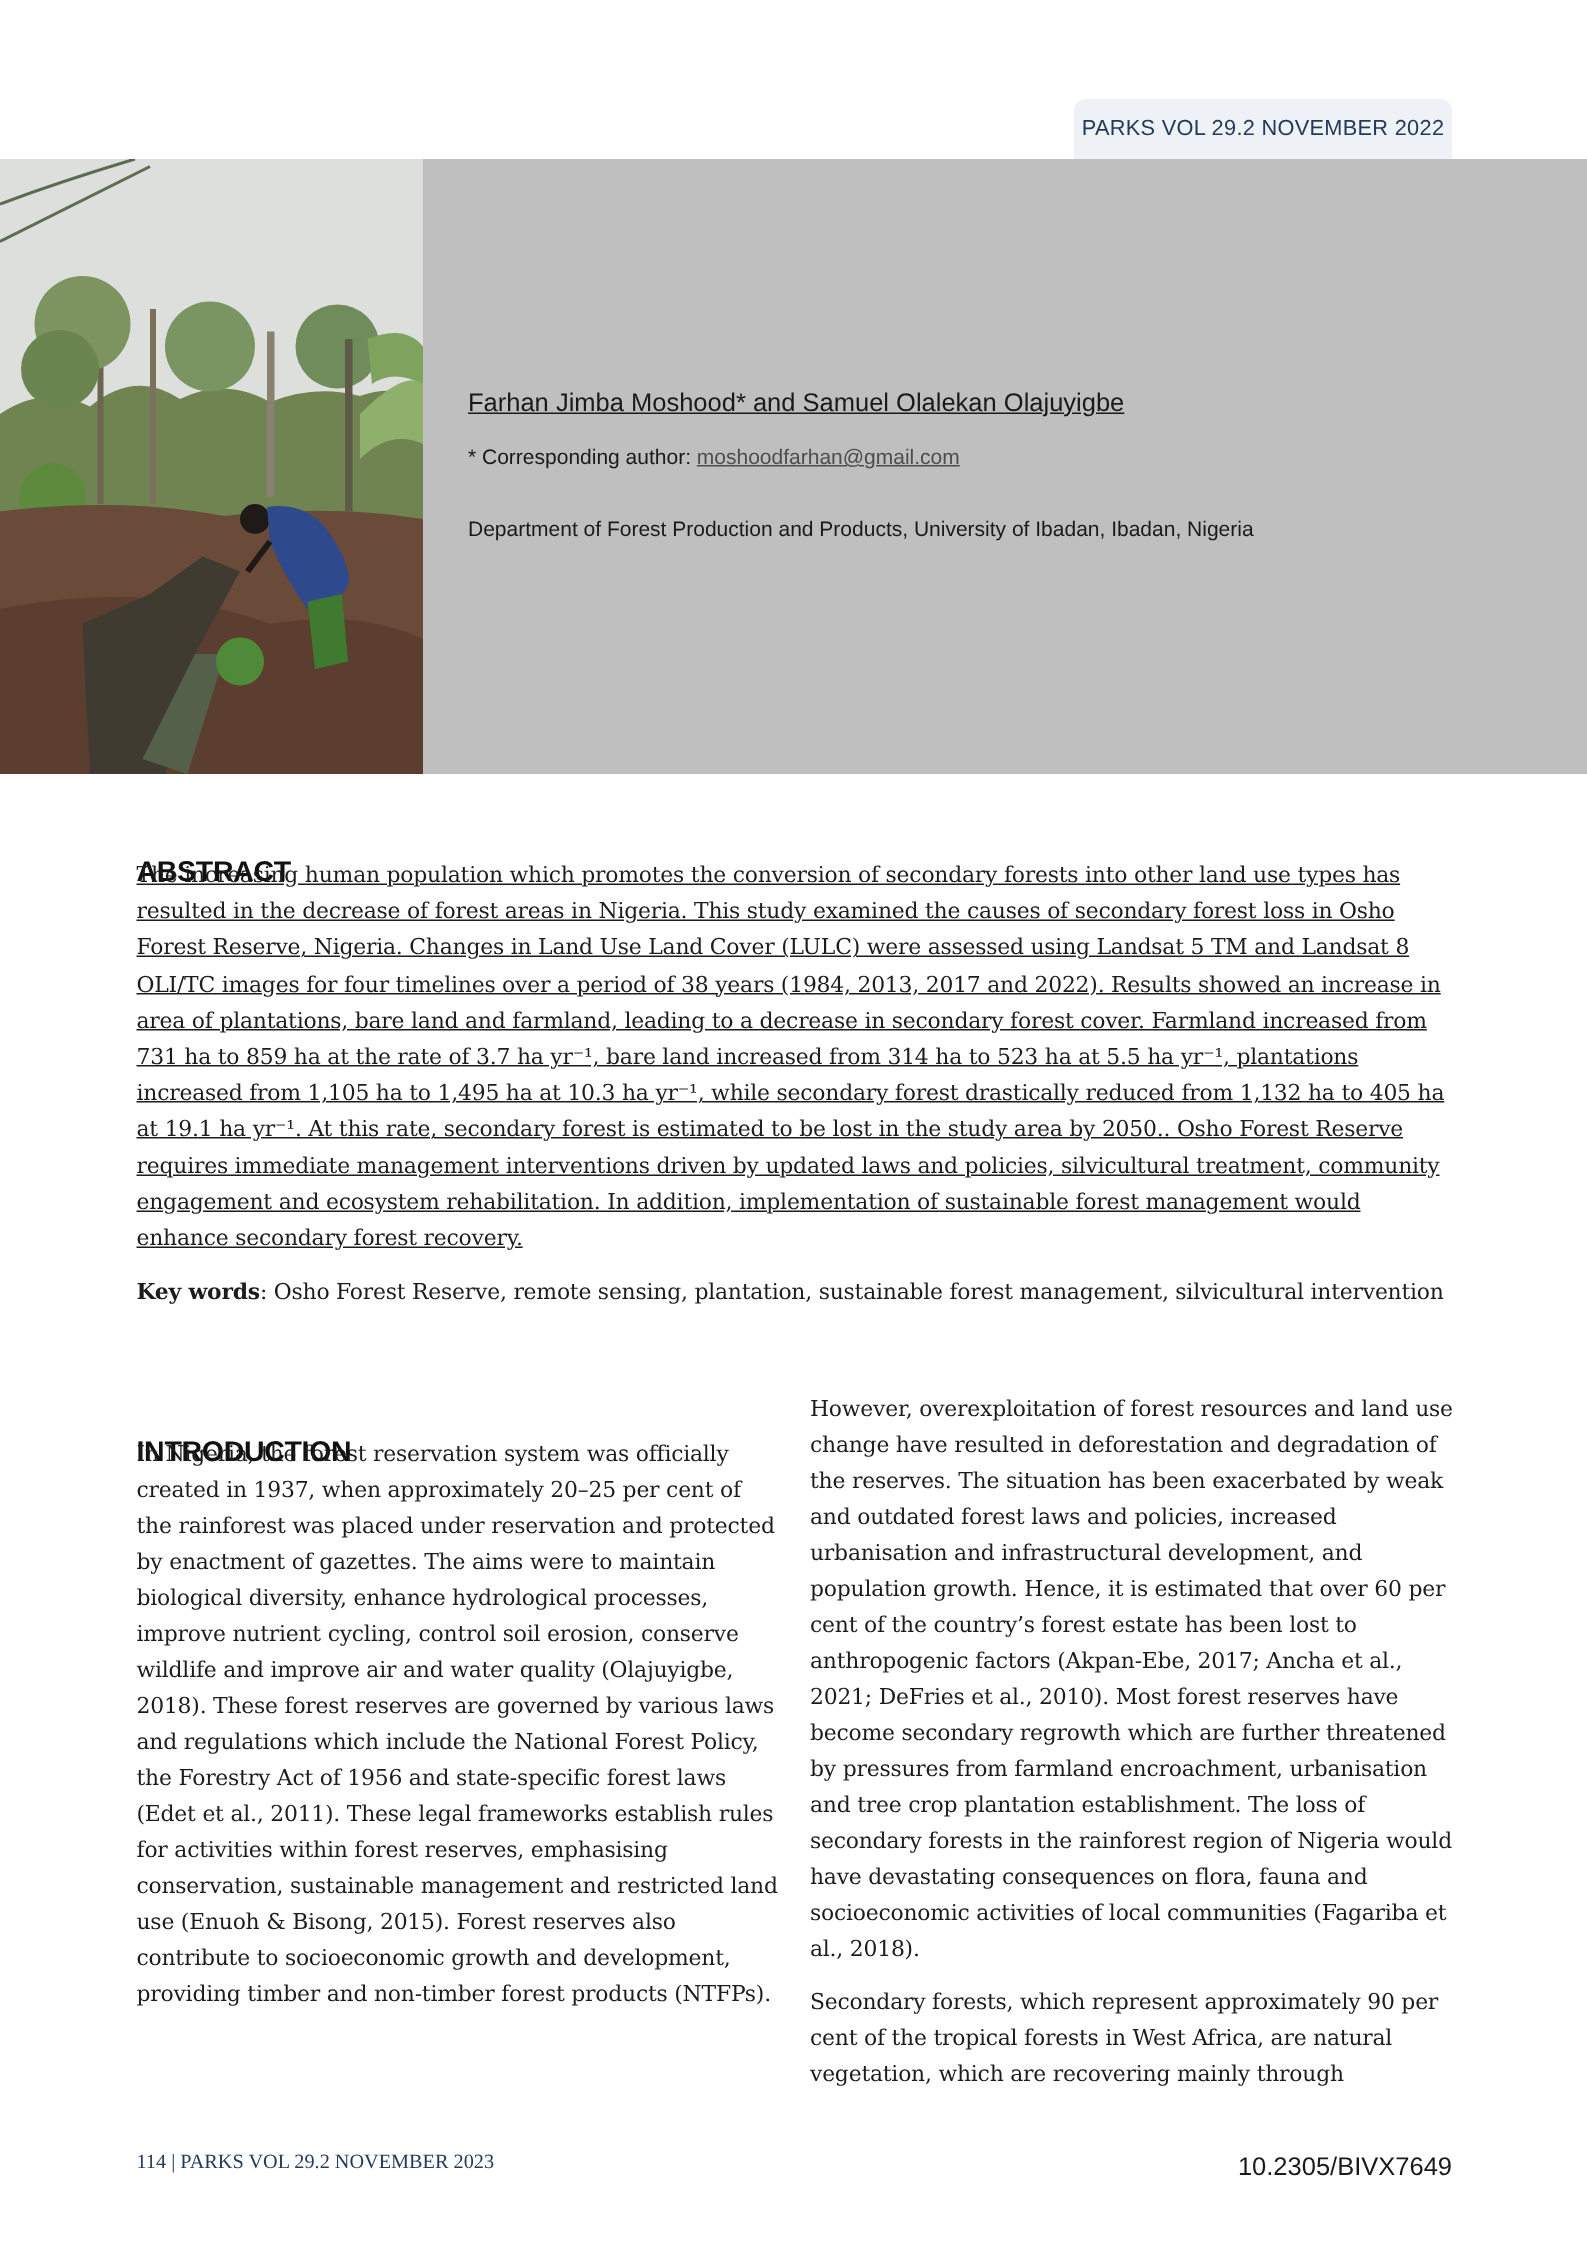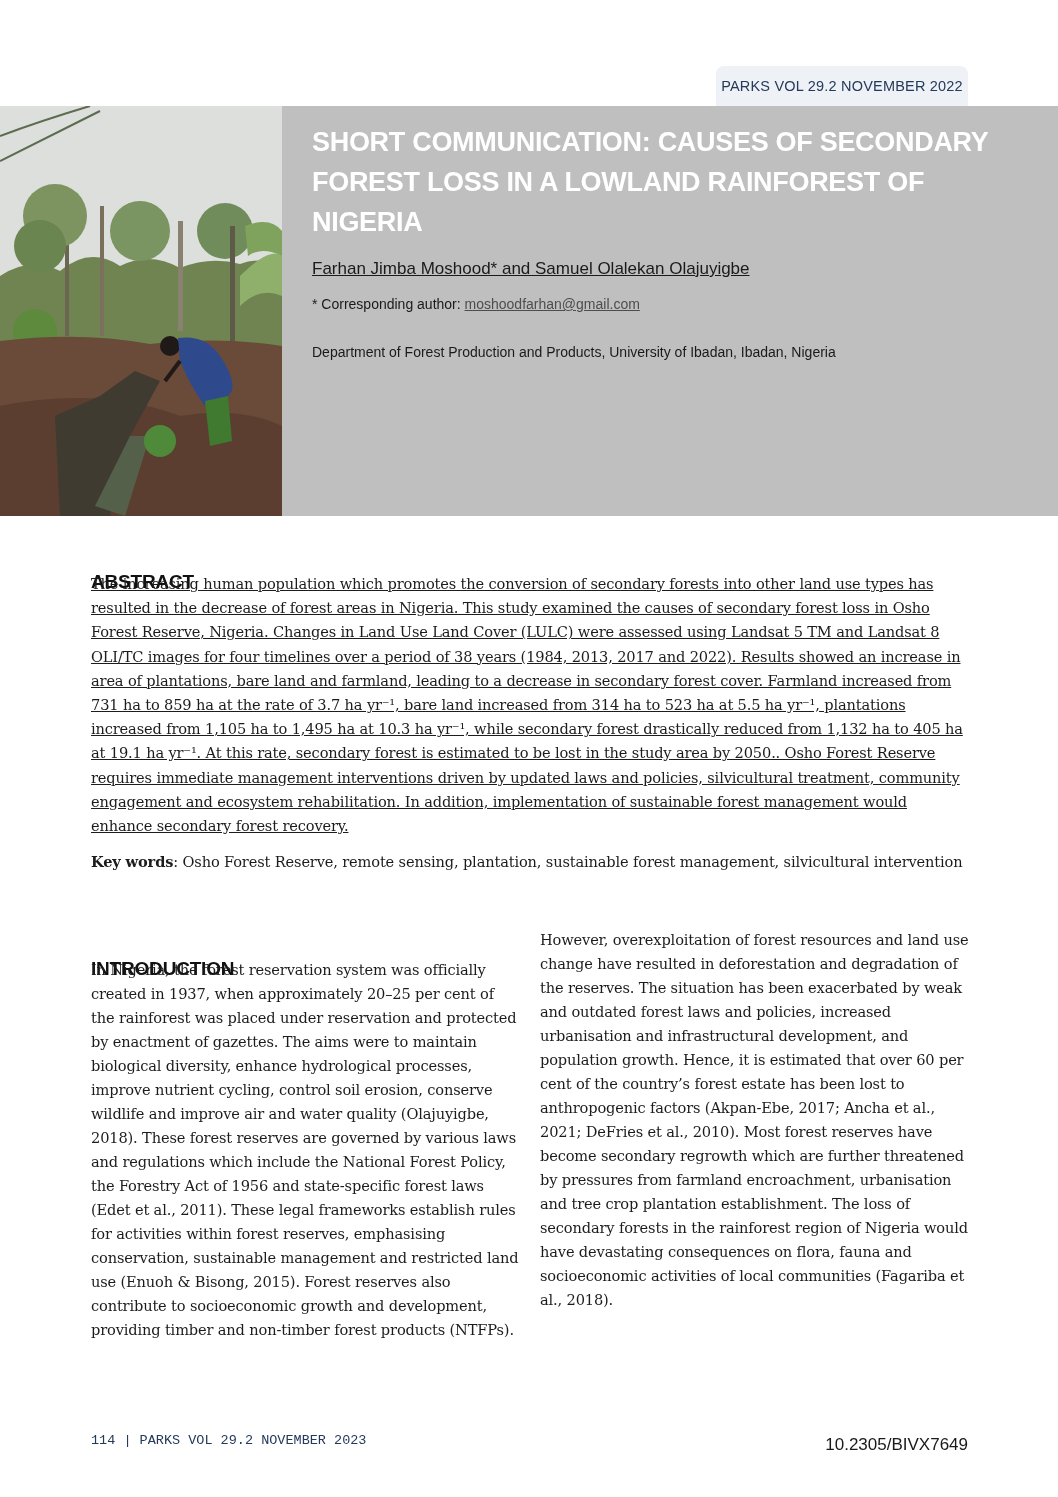--- a/index.html
+++ b/index.html
@@ -57,21 +57,21 @@
   .keywords b { font-weight: bold; }
 
   .col {
     position: absolute; font-size: 14.6px; line-height: 24px; color: #1c1c1c; letter-spacing: -0.15px;
   }
   .col p { margin-bottom: 11px; }
   .col-left { left: 91px; top: 958px; width: 428px; }
   .col-right { left: 540px; top: 928px; width: 430px; }
 
   .footer-left {
-    position: absolute; left: 91px; top: 1433px; font-family: Liberation Mono, monospace;
+    position: absolute; left: 91px; top: 1433px; font-family: Liberation Serif, serif;
     font-size: 13.5px; color: #243a5a;
   }
   .footer-right {
     position: absolute; right: 90px; top: 1435px; font-family: Liberation Sans, sans-serif;
     font-size: 17px; color: #1a1a1a;
   }
 </style>
 </head>
 <body>
 
@@ -112,36 +112,36 @@
     <circle cx="160" cy="335" r="16" fill="#4f8a3a"></circle>
 
     <circle cx="170" cy="240" r="10" fill="#1f1a17"></circle>
     <path d="M178 232 Q205 228 220 250 Q240 280 228 290 L205 300 Q190 280 180 255 Z" fill="#2e4a8c"></path>
     <path d="M205 295 L228 290 L232 335 L210 340 Z" fill="#3f7a30"></path>
     <path d="M180 255 L165 275" stroke="#1f1a17" stroke-width="4"></path>
   </svg>
 </div>
 
 <div class="title-panel">
-  <h1 class="title">SHORT COMMUNICATION: CAUSES OF SECONDARY FOREST LOSS IN A LOWLAND RAINFOREST OF NIGERIA</h1>
   <div class="authors">Farhan Jimba Moshood* and Samuel Olalekan Olajuyigbe</div>
   <div class="corresp">
     <span>* Corresponding author: </span><a>moshoodfarhan@gmail.com</a>
   </div>
   <div class="affil">Department of Forest Production and Products, University of Ibadan, Ibadan, Nigeria</div>
 </div>
 
 <h2 class="section-heading" style="left:91px; top:541px;">ABSTRACT</h2>
 <p class="abstract-body">The increasing human population which promotes the conversion of secondary forests into other land use types has resulted in the decrease of forest areas in Nigeria. This study examined the causes of secondary forest loss in Osho Forest Reserve, Nigeria. Changes in Land Use Land Cover (LULC) were assessed using Landsat 5 TM and Landsat 8 OLI/TC images for four timelines over a period of 38 years (1984, 2013, 2017 and 2022). Results showed an increase in area of plantations, bare land and farmland, leading to a decrease in secondary forest cover. Farmland increased from 731 ha to 859 ha at the rate of 3.7 ha yr⁻¹, bare land increased from 314 ha to 523 ha at 5.5 ha yr⁻¹, plantations increased from 1,105 ha to 1,495 ha at 10.3 ha yr⁻¹, while secondary forest drastically reduced from 1,132 ha to 405 ha at 19.1 ha yr⁻¹. At this rate, secondary forest is estimated to be lost in the study area by 2050.. Osho Forest Reserve requires immediate management interventions driven by updated laws and policies, silvicultural treatment, community engagement and ecosystem rehabilitation. In addition, implementation of sustainable forest management would enhance secondary forest recovery.</p>
 <p class="keywords"><b>Key words</b><span>: Osho Forest Reserve, remote sensing, plantation, sustainable forest management, silvicultural intervention</span></p>
 
 <h2 class="section-heading" style="left:91px; top:928px;">INTRODUCTION</h2>
 
 <div class="col col-left">
   <p>In Nigeria, the forest reservation system was officially created in 1937, when approximately 20–25 per cent of the rainforest was placed under reservation and protected by enactment of gazettes. The aims were to maintain biological diversity, enhance hydrological processes, improve nutrient cycling, control soil erosion, conserve wildlife and improve air and water quality (Olajuyigbe, 2018). These forest reserves are governed by various laws and regulations which include the National Forest Policy, the Forestry Act of 1956 and state-specific forest laws (Edet et al., 2011). These legal frameworks establish rules for activities within forest reserves, emphasising conservation, sustainable management and restricted land use (Enuoh &amp; Bisong, 2015). Forest reserves also contribute to socioeconomic growth and development, providing timber and non-timber forest products (NTFPs).</p>
 </div>
 
 <div class="col col-right">
   <p>However, overexploitation of forest resources and land use change have resulted in deforestation and degradation of the reserves. The situation has been exacerbated by weak and outdated forest laws and policies, increased urbanisation and infrastructural development, and population growth. Hence, it is estimated that over 60 per cent of the country’s forest estate has been lost to anthropogenic factors (Akpan-Ebe, 2017; Ancha et al., 2021; DeFries et al., 2010). Most forest reserves have become secondary regrowth which are further threatened by pressures from farmland encroachment, urbanisation and tree crop plantation establishment. The loss of secondary forests in the rainforest region of Nigeria would have devastating consequences on flora, fauna and socioeconomic activities of local communities (Fagariba et al., 2018).</p>
+  <p>Secondary forests, which represent approximately 90 per cent of the tropical forests in West Africa, are natural vegetation, which are recovering mainly through</p>
 </div>
 
 <div class="footer-left">114 | PARKS VOL 29.2 NOVEMBER 2023</div>
 <div class="footer-right">10.2305/BIVX7649</div>
 
 </body></html>

